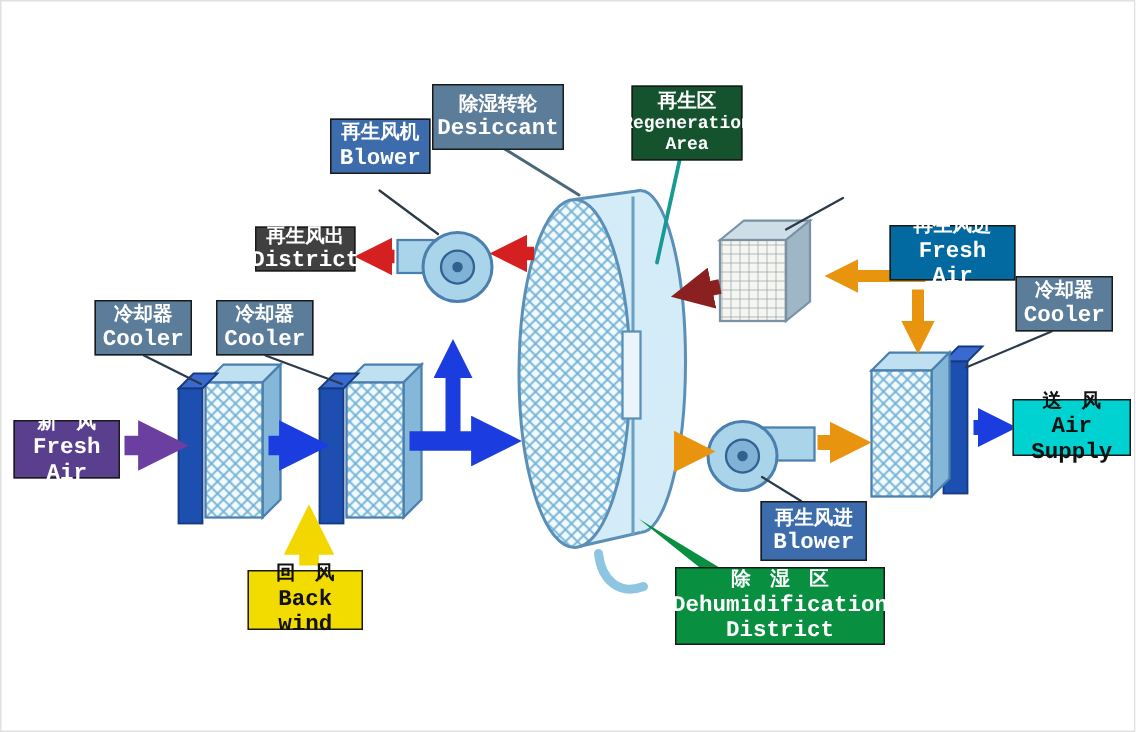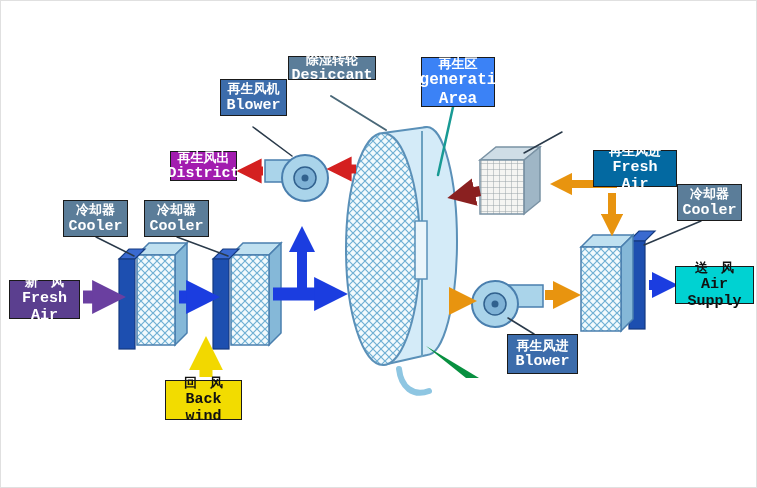--- a/index.html
+++ b/index.html
@@ -3,21 +3,21 @@
 <meta charset="utf-8">
 <style>
   html,body{margin:0;padding:0;background:#fff;}
   #canvas{position:relative;width:757px;height:488px;background:#ffffff;overflow:hidden;
           font-family:"Liberation Sans",sans-serif;border:1px solid #e0e0e0;box-sizing:border-box;}
   #shapes{position:absolute;left:0;top:0;}
   .label-box{position:absolute;display:flex;flex-direction:column;align-items:center;justify-content:center;
              text-align:center;border:1px solid #1a1a1a;color:#fff;box-sizing:border-box;padding:1px 2px;z-index:5;}
   .label-box .zh{font-size:13px;font-weight:bold;line-height:1.2;font-family:"DejaVu Sans",sans-serif;}
   .label-box .en{font-size:15px;font-weight:bold;line-height:1.15;font-family:"Liberation Mono",monospace;white-space:pre-wrap;}
-  .label-box.small-en .en{font-size:16px;text-align:center;}
+  .label-box.small-en .en{font-size:12px;text-align:center;}
   .dark-text{color:#111;}
 </style>
 </head>
 <body>
 
 <div id="canvas">
 
 <svg id="shapes" width="757" height="488" viewBox="0 0 757 488">
   <defs>
     <pattern id="hatch" width="8" height="8" patternUnits="userSpaceOnUse">
@@ -125,37 +125,37 @@
     <line x1="252" y1="126" x2="291" y2="155" stroke="#2a3a4a" stroke-width="1.5"></line>
     <line x1="561" y1="131" x2="523" y2="152" stroke="#2a3a4a" stroke-width="1.5"></line>
     <line x1="95" y1="236" x2="133" y2="255" stroke="#2a3a4a" stroke-width="1.5"></line>
     <line x1="176" y1="236" x2="227" y2="255" stroke="#2a3a4a" stroke-width="1.5"></line>
     <line x1="700" y1="220" x2="643" y2="244" stroke="#2a3a4a" stroke-width="1.5"></line>
     <line x1="533" y1="333" x2="507" y2="317" stroke="#2a3a4a" stroke-width="1.5"></line>
     <polygon points="465,377 478,377 425,345" fill="#089040"></polygon>
   </g>
 </svg>
 
-<div class="label-box" style="left:287px;top:55px;width:88px;height:24px;background:#5b7d99">
+<div class="label-box" style="left:287px;top:55px;width:88px;height:44px;background:#5b7d99">
   <span class="zh">除湿转轮</span>
   <span class="en">Desiccant</span>
 </div>
 
-<div class="label-box small-en" style="left:420px;top:56px;width:74px;height:50px;background:#3b82f6">
+<div class="label-box small-en" style="left:420px;top:56px;width:74px;height:50px;background:#14532d">
   <span class="zh">再生区</span>
   <span class="en">Regeneration Area</span>
 </div>
 
 <div class="label-box" style="left:219px;top:78px;width:67px;height:37px;background:#3c6cab">
   <span class="zh">再生风机</span>
   <span class="en">Blower</span>
 </div>
 
 
-<div class="label-box" style="left:169px;top:150px;width:67px;height:30px;background:#a21caf">
+<div class="label-box" style="left:169px;top:150px;width:67px;height:30px;background:#404040">
   <span class="zh">再生风出</span>
   <span class="en">District</span>
 </div>
 
 <div class="label-box" style="left:592px;top:149px;width:84px;height:37px;background:#0369a1">
   <span class="zh">再生风进</span>
   <span class="en">Fresh Air</span>
 </div>
 
 <div class="label-box" style="left:62px;top:199px;width:65px;height:37px;background:#5b7d99">
@@ -186,14 +186,18 @@
 <div class="label-box dark-text" style="left:674px;top:265px;width:79px;height:38px;background:#00d2d2">
   <span class="zh">送　风</span>
   <span class="en">Air Supply</span>
 </div>
 
 <div class="label-box" style="left:506px;top:333px;width:71px;height:40px;background:#3c6cab">
   <span class="zh">再生风进</span>
   <span class="en">Blower</span>
 </div>
 
+<div class="label-box" style="left:449px;top:377px;width:140px;height:52px;background:#089040">
+  <span class="zh">除　湿　区</span>
+  <span class="en">Dehumidification District</span>
+</div>
 
 </div>
 
 </body></html>

